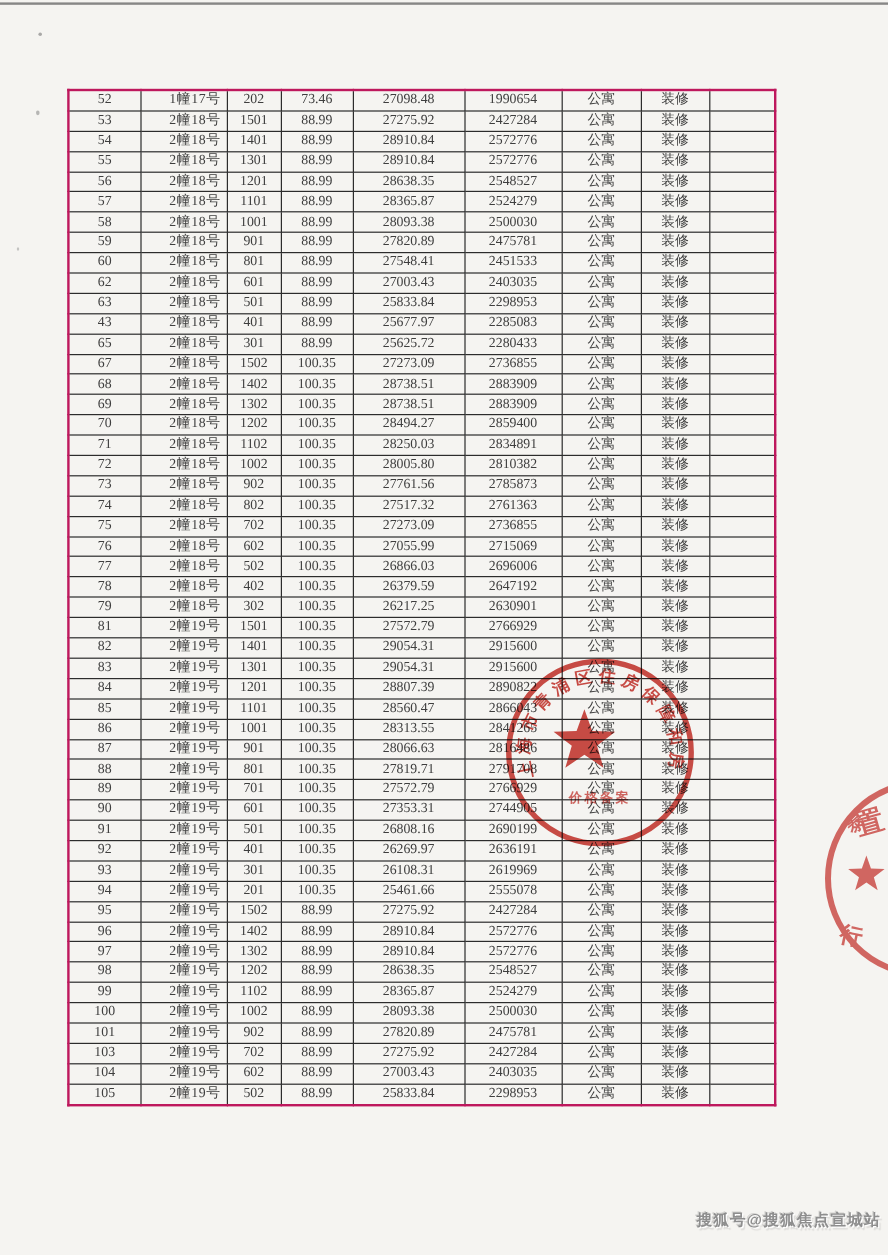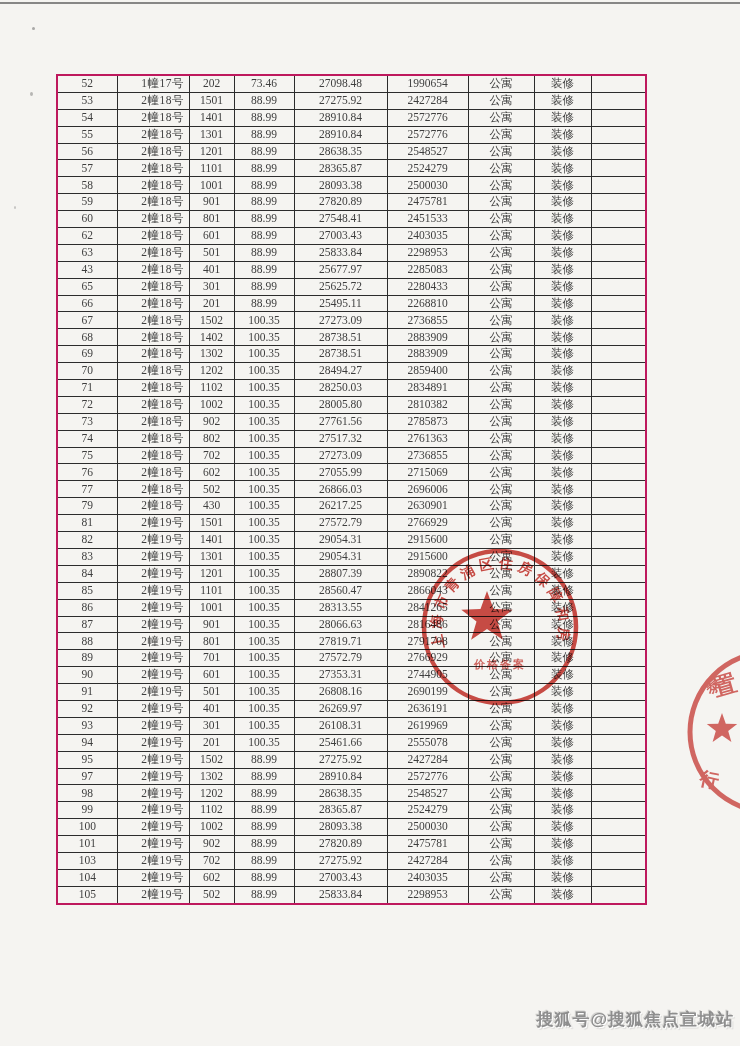--- a/index.html
+++ b/index.html
@@ -30,21 +30,21 @@
 
   .stamp-svg{position:absolute;left:415px;top:542px;mix-blend-mode:multiply;opacity:.88;}
   .partial-stamp-svg{position:absolute;left:650px;top:615px;mix-blend-mode:multiply;opacity:.8;}
   .stamp-ring-text{font-family:"Liberation Serif","DejaVu Serif",serif;font-size:14px;letter-spacing:4.6px;font-weight:bold;}
   .stamp-inner-text{font-family:"Liberation Serif","DejaVu Serif",serif;font-size:11px;letter-spacing:2px;font-weight:bold;opacity:.85;}
   .partial-stamp-char{font-family:"Liberation Serif","DejaVu Serif",serif;font-weight:bold;}
 
   .watermark{
     position:absolute;right:6px;top:1008px;
     font-family:"Liberation Sans","DejaVu Sans",sans-serif;
-    font-size:17px;font-weight:bold;letter-spacing:1px;
+    font-size:13px;font-weight:bold;letter-spacing:1px;
     color:#8e8e8e;
     text-shadow:1px 1px 0 #ffffff,-1px -1px 0 rgba(110,110,110,.25),2px 2px 1px rgba(0,0,0,.10);
   }
 </style>
 </head>
 <body>
 
 <div class="scan-topline"></div>
 <div class="speck s1"></div>
 <div class="speck s2"></div>
@@ -200,31 +200,20 @@
         <td class="c-building">2幢18号</td>
         <td class="c-room">301</td>
         <td class="c-area">88.99</td>
         <td class="c-unit-price">25625.72</td>
         <td class="c-total-price">2280433</td>
         <td class="c-type">公寓</td>
         <td class="c-decoration">装修</td>
         <td class="c-note"></td>
       </tr>
       <tr>
-        <td class="c-index">66</td>
-        <td class="c-building">2幢18号</td>
-        <td class="c-room">201</td>
-        <td class="c-area">88.99</td>
-        <td class="c-unit-price">25495.11</td>
-        <td class="c-total-price">2268810</td>
-        <td class="c-type">公寓</td>
-        <td class="c-decoration">装修</td>
-        <td class="c-note"></td>
-      </tr>
-      <tr>
         <td class="c-index">67</td>
         <td class="c-building">2幢18号</td>
         <td class="c-room">1502</td>
         <td class="c-area">100.35</td>
         <td class="c-unit-price">27273.09</td>
         <td class="c-total-price">2736855</td>
         <td class="c-type">公寓</td>
         <td class="c-decoration">装修</td>
         <td class="c-note"></td>
       </tr>
@@ -332,23 +321,34 @@
         <td class="c-building">2幢18号</td>
         <td class="c-room">502</td>
         <td class="c-area">100.35</td>
         <td class="c-unit-price">26866.03</td>
         <td class="c-total-price">2696006</td>
         <td class="c-type">公寓</td>
         <td class="c-decoration">装修</td>
         <td class="c-note"></td>
       </tr>
       <tr>
+        <td class="c-index">78</td>
+        <td class="c-building">2幢18号</td>
+        <td class="c-room">402</td>
+        <td class="c-area">100.35</td>
+        <td class="c-unit-price">26379.59</td>
+        <td class="c-total-price">2647192</td>
+        <td class="c-type">公寓</td>
+        <td class="c-decoration">装修</td>
+        <td class="c-note"></td>
+      </tr>
+      <tr>
         <td class="c-index">79</td>
         <td class="c-building">2幢18号</td>
-        <td class="c-room">430</td>
+        <td class="c-room">302</td>
         <td class="c-area">100.35</td>
         <td class="c-unit-price">26217.25</td>
         <td class="c-total-price">2630901</td>
         <td class="c-type">公寓</td>
         <td class="c-decoration">装修</td>
         <td class="c-note"></td>
       </tr>
       <tr>
         <td class="c-index">81</td>
         <td class="c-building">2幢19号</td>
@@ -503,20 +503,31 @@
         <td class="c-decoration">装修</td>
         <td class="c-note"></td>
       </tr>
       <tr>
         <td class="c-index">95</td>
         <td class="c-building">2幢19号</td>
         <td class="c-room">1502</td>
         <td class="c-area">88.99</td>
         <td class="c-unit-price">27275.92</td>
         <td class="c-total-price">2427284</td>
+        <td class="c-type">公寓</td>
+        <td class="c-decoration">装修</td>
+        <td class="c-note"></td>
+      </tr>
+      <tr>
+        <td class="c-index">96</td>
+        <td class="c-building">2幢19号</td>
+        <td class="c-room">1402</td>
+        <td class="c-area">88.99</td>
+        <td class="c-unit-price">28910.84</td>
+        <td class="c-total-price">2572776</td>
         <td class="c-type">公寓</td>
         <td class="c-decoration">装修</td>
         <td class="c-note"></td>
       </tr>
       <tr>
         <td class="c-index">97</td>
         <td class="c-building">2幢19号</td>
         <td class="c-room">1302</td>
         <td class="c-area">88.99</td>
         <td class="c-unit-price">28910.84</td>

